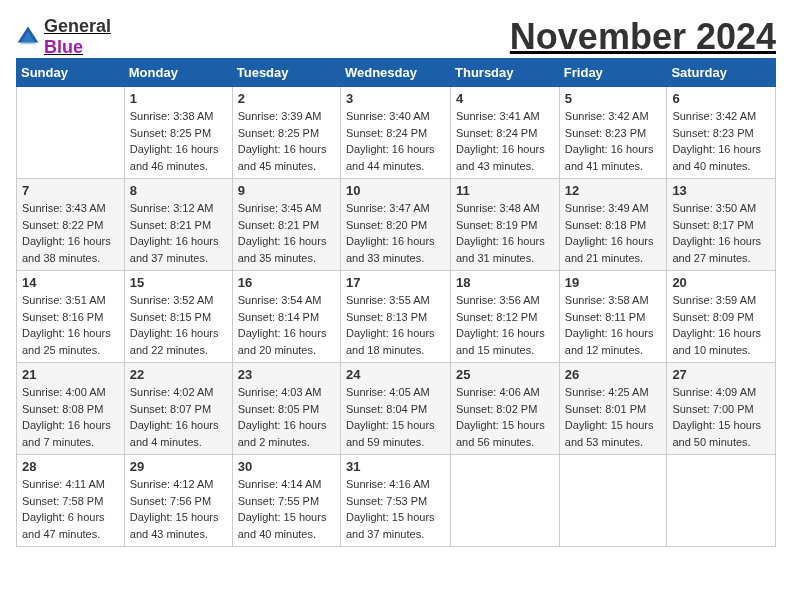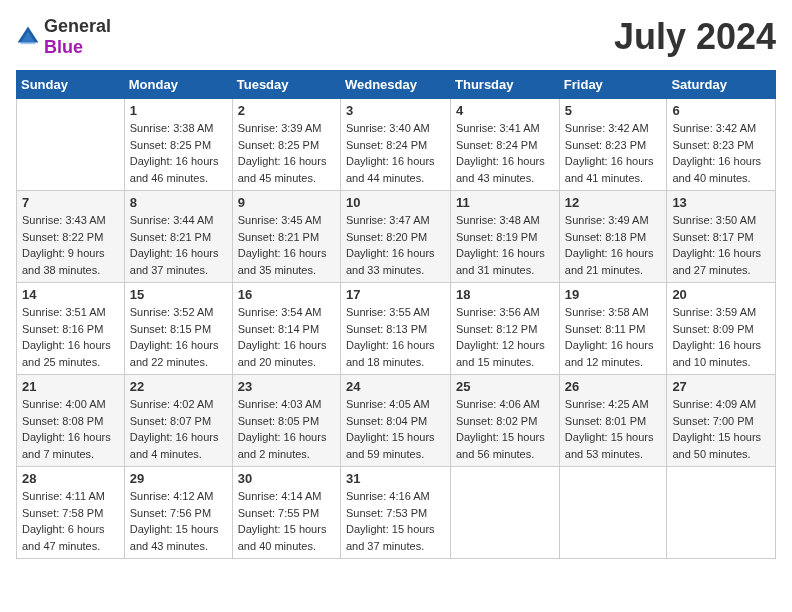--- a/index.html
+++ b/index.html
@@ -7,21 +7,21 @@
       font-family: Arial, sans-serif;
       background: #fff;
       width: 792px;
       min-height: 612px;
       padding: 16px;
     }
     .header-section {
       display: flex;
       justify-content: space-between;
       align-items: flex-end;
-      margin-bottom: 12px;
+      text-decoration: underline;
     }
     .logo {
       display: flex;
       align-items: center;
       gap: 4px;
     }
     .logo-text-general {
       font-size: 18px;
       font-weight: bold;
       color: #333;
@@ -96,21 +96,21 @@
     <svg class="logo-icon" viewBox="0 0 30 30" xmlns="http://www.w3.org/2000/svg">
       <polygon points="15,2 28,22 2,22" fill="#1a5fa8"></polygon>
       <polygon points="15,8 25,24 5,24" fill="#4a90d9" opacity="0.5"></polygon>
     </svg>
     <div>
       <span class="logo-text-general">General</span><br>
       <span class="logo-text-blue">Blue</span>
     </div>
   </div>
   <div class="title-block">
-    <div class="month-year">July 2024</div>
+    <div class="month-year">November 2024</div>
   </div>
 </div>
 
 <table class="calendar">
   <thead>
     <tr>
     <th>Sunday</th>
         <th>Monday</th>
         <th>Tuesday</th>
         <th>Wednesday</th>
@@ -170,27 +170,27 @@
             <span>Daylight: 16 hours and 40 minutes.</span>
           </div>
         </td>
       </tr>
       <tr>
         <td>
           <span class="day-number">7</span>
           <div class="day-detail">
             <span>Sunrise: 3:43 AM</span><br>
             <span>Sunset: 8:22 PM</span><br>
-            <span>Daylight: 9 hours and 38 minutes.</span>
+            <span>Daylight: 16 hours and 38 minutes.</span>
           </div>
         </td>
         <td>
           <span class="day-number">8</span>
           <div class="day-detail">
-            <span>Sunrise: 3:44 AM</span><br>
+            <span>Sunrise: 3:12 AM</span><br>
             <span>Sunset: 8:21 PM</span><br>
             <span>Daylight: 16 hours and 37 minutes.</span>
           </div>
         </td>
         <td>
           <span class="day-number">9</span>
           <div class="day-detail">
             <span>Sunrise: 3:45 AM</span><br>
             <span>Sunset: 8:21 PM</span><br>
             <span>Daylight: 16 hours and 35 minutes.</span>
@@ -260,21 +260,21 @@
             <span>Sunrise: 3:55 AM</span><br>
             <span>Sunset: 8:13 PM</span><br>
             <span>Daylight: 16 hours and 18 minutes.</span>
           </div>
         </td>
         <td>
           <span class="day-number">18</span>
           <div class="day-detail">
             <span>Sunrise: 3:56 AM</span><br>
             <span>Sunset: 8:12 PM</span><br>
-            <span>Daylight: 12 hours and 15 minutes.</span>
+            <span>Daylight: 16 hours and 15 minutes.</span>
           </div>
         </td>
         <td>
           <span class="day-number">19</span>
           <div class="day-detail">
             <span>Sunrise: 3:58 AM</span><br>
             <span>Sunset: 8:11 PM</span><br>
             <span>Daylight: 16 hours and 12 minutes.</span>
           </div>
         </td>

